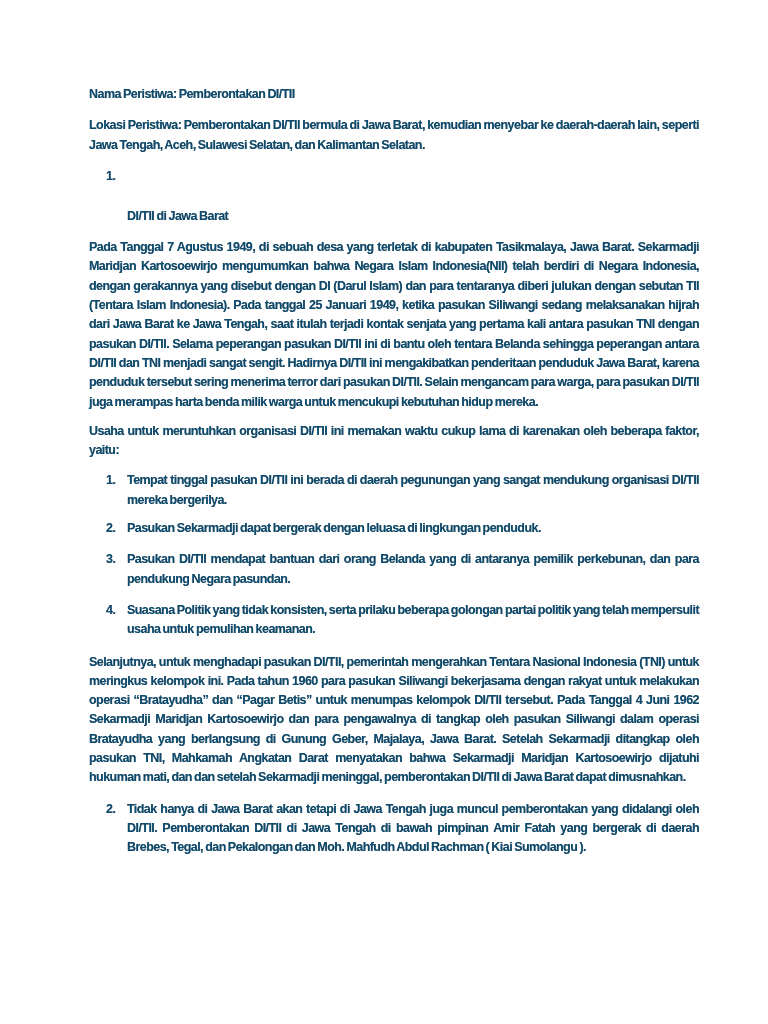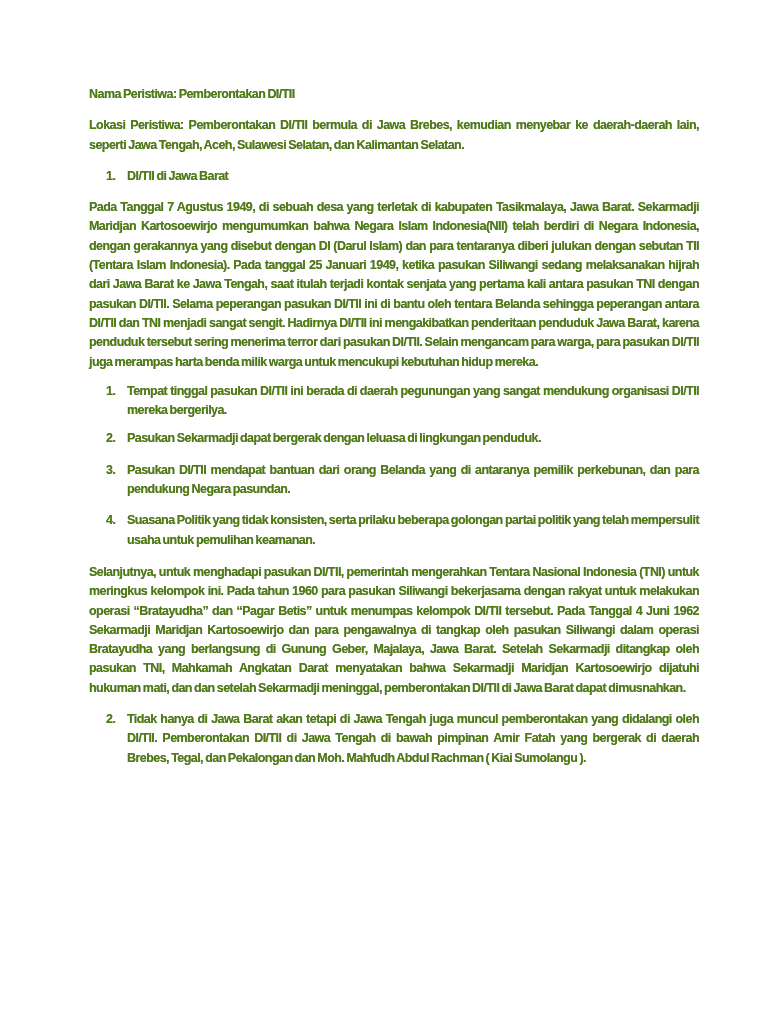--- a/index.html
+++ b/index.html
@@ -9,57 +9,58 @@
     width: 768px;
     height: 1024px;
     padding: 85px 69px 0 89px;
     background: #ffffff;
     font-family: "Liberation Sans", sans-serif;
     font-weight: 700;
     font-size: 12.5px;
     line-height: 19.3px;
     letter-spacing: -0.55px;
     word-spacing: -0.8px;
-    color: #4d7c0f;
+    color: #0c4a6e;
     text-shadow: 0 0 0.4px rgba(10,10,10,0.45);
     border-radius: 9px;
   }
   .block { margin: 0 0 12px 0; }
   .jt { text-align: justify; }
   .mb10 { margin-bottom: 10px; }
   .mb11 { margin-bottom: 11px; }
   .mb9  { margin-bottom: 9px;  }
   .mb13 { margin-bottom: 13px; }
   .mb4  {  }
   .list-row { display: flex; align-items: flex-start; }
   .num {
     flex: 0 0 auto;
     width: 21px;
     margin-left: 17px;
   }
   .li-body { flex: 1 1 auto; min-width: 0; }
-  .item-title { white-space: nowrap; }
+  .item-title { white-space: nowrap; margin-top: 40px; }
 </style>
 </head>
 <body>
 
 <div class="page">
 
   <div class="block">Nama Peristiwa: Pemberontakan DI/TII</div>
 
-  <div class="block jt">Lokasi Peristiwa: Pemberontakan DI/TII bermula di Jawa Brebes, kemudian menyebar ke daerah-daerah lain, seperti Jawa Tengah, Aceh, Sulawesi Selatan, dan Kalimantan Selatan.</div>
+  <div class="block jt">Lokasi Peristiwa: Pemberontakan DI/TII bermula di Jawa Barat, kemudian menyebar ke daerah-daerah lain, seperti Jawa Tengah, Aceh, Sulawesi Selatan, dan Kalimantan Selatan.</div>
 
 
   <div class="list-row block">
     <div class="num">1.</div>
     <div class="li-body item-title">DI/TII di Jawa Barat</div>
   </div>
 
   <div class="block jt mb10">Pada Tanggal 7 Agustus 1949, di sebuah desa yang terletak di kabupaten Tasikmalaya, Jawa Barat. Sekarmadji Maridjan Kartosoewirjo mengumumkan bahwa Negara Islam Indonesia(NII) telah berdiri di Negara Indonesia, dengan gerakannya yang disebut dengan DI (Darul Islam) dan para tentaranya diberi julukan dengan sebutan TII (Tentara Islam Indonesia). Pada tanggal 25 Januari 1949, ketika pasukan Siliwangi sedang melaksanakan hijrah dari Jawa Barat ke Jawa Tengah, saat itulah terjadi kontak senjata yang pertama kali antara pasukan TNI dengan pasukan DI/TII. Selama peperangan pasukan DI/TII ini di bantu oleh tentara Belanda sehingga peperangan antara DI/TII dan TNI menjadi sangat sengit. Hadirnya DI/TII ini mengakibatkan penderitaan penduduk Jawa Barat, karena penduduk tersebut sering menerima terror dari pasukan DI/TII. Selain mengancam para warga, para pasukan DI/TII juga merampas harta benda milik warga untuk mencukupi kebutuhan hidup mereka.</div>
 
+  <div class="block jt mb11">Usaha untuk meruntuhkan organisasi DI/TII ini memakan waktu cukup lama di karenakan oleh beberapa faktor, yaitu:</div>
 
   <div class="list-row block mb9">
     <div class="num">1.</div>
     <div class="li-body jt">Tempat tinggal pasukan DI/TII ini berada di daerah pegunungan yang sangat mendukung organisasi DI/TII mereka bergerilya.</div>
   </div>
 
   <div class="list-row block">
     <div class="num">2.</div>
     <div class="li-body jt">Pasukan Sekarmadji dapat bergerak dengan leluasa di lingkungan penduduk.</div>
   </div>

